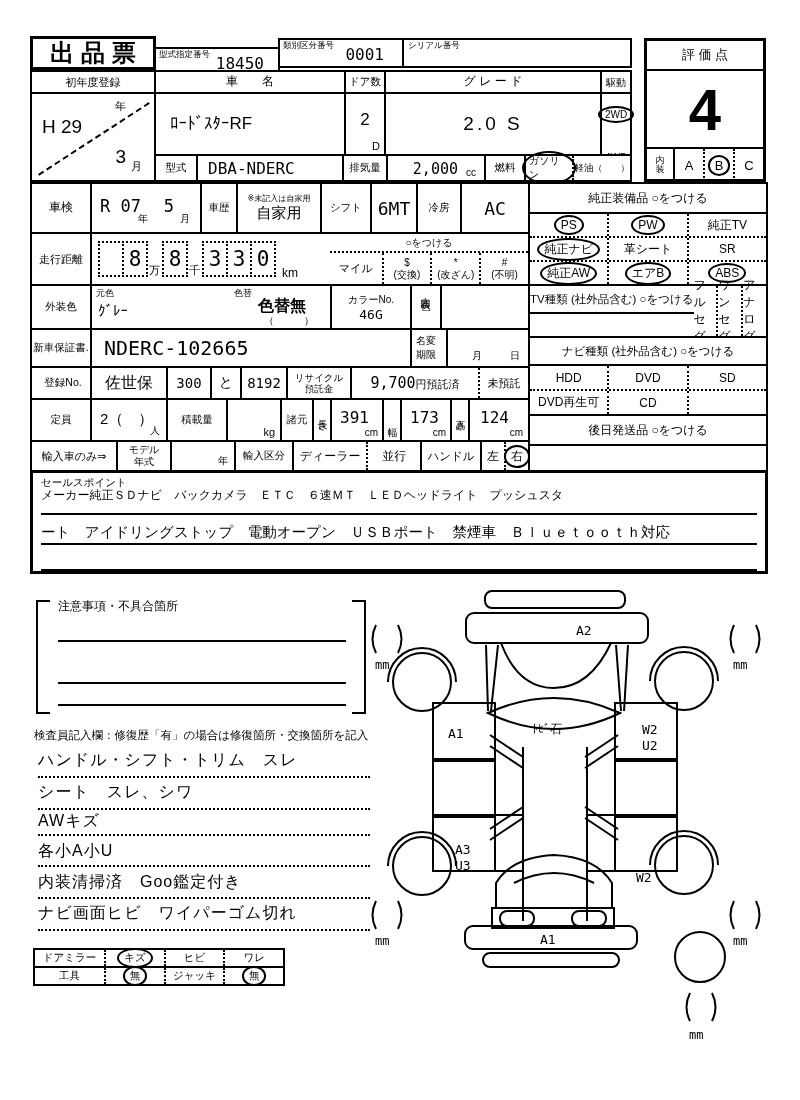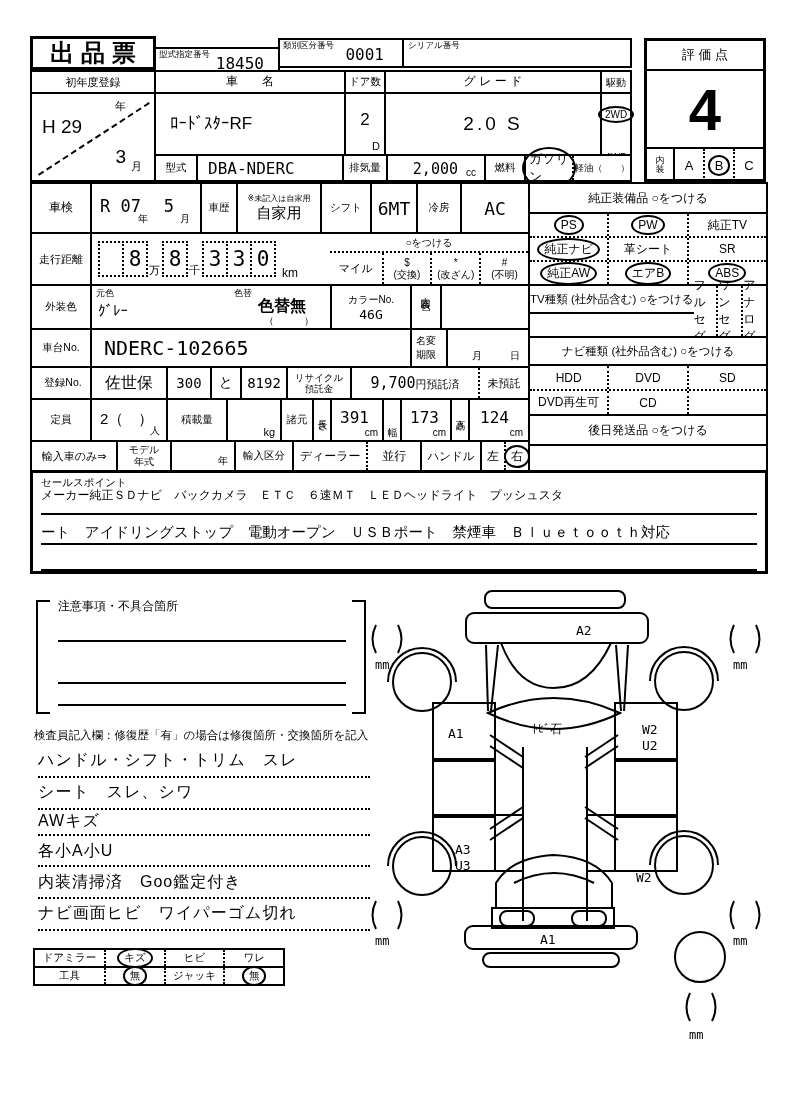--- a/index.html
+++ b/index.html
@@ -101,21 +101,21 @@
     <span style="font-size:16px;margin-left:10px;">DBA-NDERC</span>
     </div>
   <div class="cl fx lb" style="left:342px;top:154px;width:46px;height:28px;">排気量</div>
   <div class="cl" style="left:386px;top:154px;width:100px;height:28px;">
     <span class="mono" style="position:absolute;right:26px;top:4px;font-size:15px;">2,000</span>
     <span style="position:absolute;right:8px;bottom:2px;font-size:10px;">cc</span>
     </div>
   <div class="cl fx lb" style="left:484px;top:154px;width:42px;height:28px;">燃料</div>
   <div class="cl" style="left:524px;top:154px;width:108px;height:28px;display:flex;align-items:center;">
     <span class="fx" style="flex:0 0 46px;">
-        <span class="circ" style="font-size:13px;">ガソリン</span>
+        <span class="circ" style="font-size:10px;">ガソリン</span>
       </span>
     <span class="fx dotL" style="flex:1;height:100%;font-size:9.5px;">
       <span>軽油</span>
         <span style="font-size:9px;">（　　）</span>
       </span>
   </div>
 
   <div class="cl fx lb" style="left:30px;top:182px;width:62px;height:52px;font-size:12px;">車検</div>
   <div class="cl" style="left:90px;top:182px;width:112px;height:52px;">
     <span class="mono" style="position:absolute;left:8px;top:12px;font-size:17px;">R 07</span>
@@ -174,21 +174,21 @@
     </div>
   <div class="cl col" style="left:330px;top:284px;width:82px;height:46px;">
     <span style="font-size:10px;">カラーNo.</span>
     <span class="mono" style="font-size:13px;">46G</span>
     </div>
   <div class="cl" style="left:410px;top:284px;width:120px;height:46px;">
     <span class="vert" style="position:absolute;left:6px;top:3px;height:40px;">内装色</span>
     <span style="position:absolute;left:28px;top:0;bottom:0;border-left:2px solid #000;"></span>
     </div>
 
-  <div class="cl fx lb" style="left:30px;top:328px;width:62px;height:40px;">車台No.</div>
+  <div class="cl fx lb" style="left:30px;top:328px;width:62px;height:40px;">新車保証書.</div>
   <div class="cl fx mono" style="left:90px;top:328px;width:322px;height:40px;justify-content:flex-start;">
     <span style="font-size:20px;margin-left:12px;">NDERC-102665</span>
     </div>
   <div class="cl" style="left:410px;top:328px;width:120px;height:40px;">
     <span class="pre" style="position:absolute;left:4px;top:4px;font-size:10px;">名変
 期限</span>
     <span style="position:absolute;left:34px;top:0;bottom:0;border-left:2px solid #000;"></span>
     <span style="position:absolute;right:46px;bottom:3px;font-size:10px;">月</span>
     <span style="position:absolute;right:8px;bottom:3px;font-size:10px;">日</span>
     </div>

